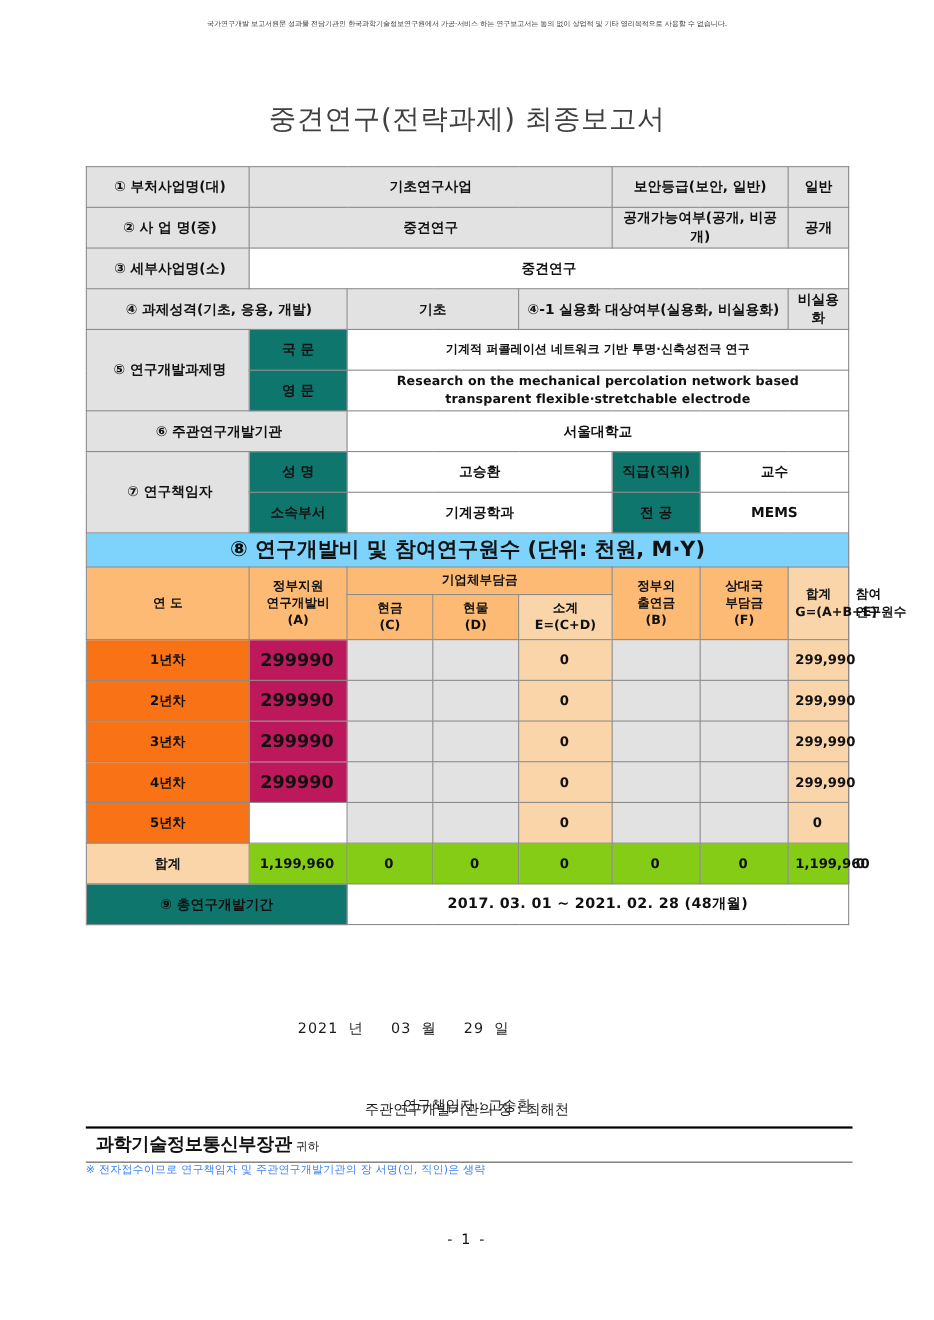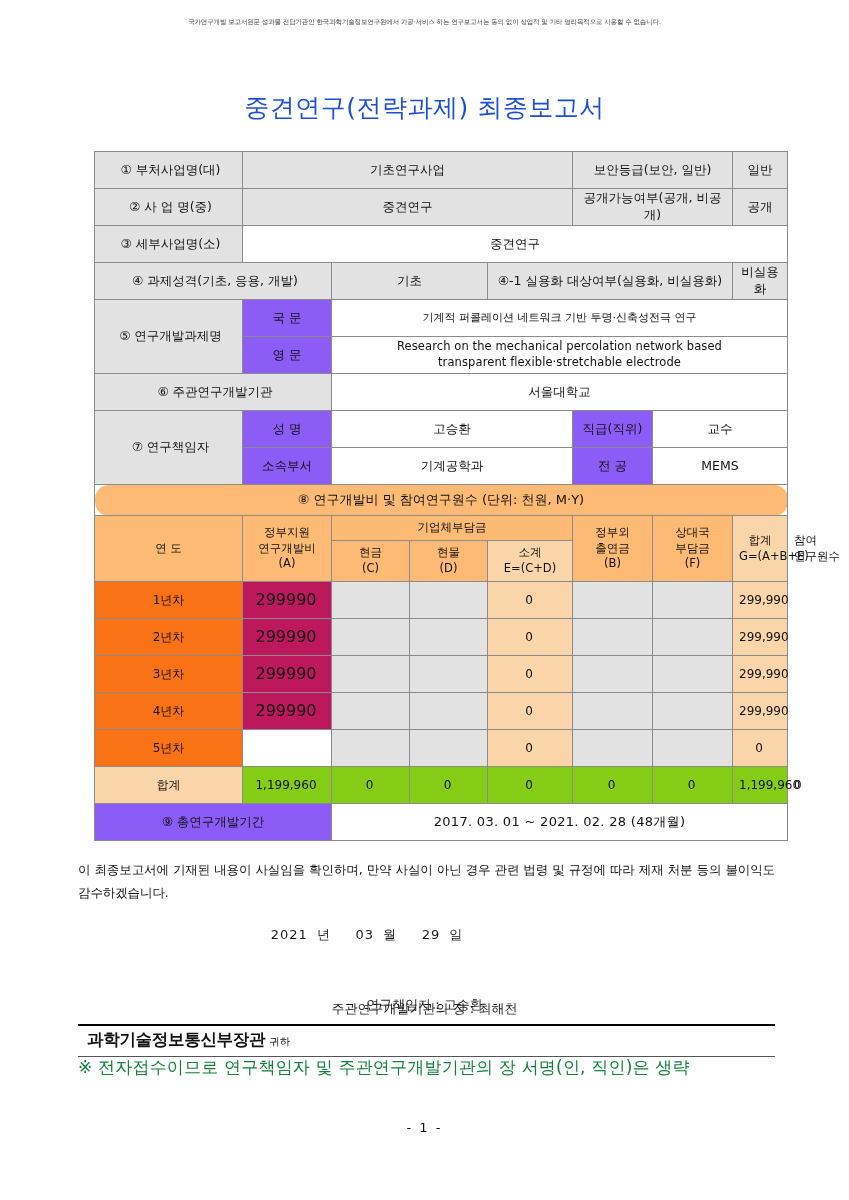--- a/index.html
+++ b/index.html
@@ -39,69 +39,69 @@
 
   
   .doc-title {
     position: absolute;
     top: 91px;
     left: 0;
     width: 849px;
     text-align: center;
     font-size: 25px;
     letter-spacing: 0.5px;
-    color: #1d4ed8;
+    color: #404040;
   }
 
   
   .main-table {
     position: absolute;
     top: 151px;
-    left: 94px;
+    left: 78px;
     width: 693px;
     border-collapse: collapse;
     table-layout: fixed;
     font-size: 12.5px;
+    font-weight: bold;
   }
   .main-table td {
     border: 1px solid #8b8b8b;
     padding: 0 6px;
     height: 36px;
     vertical-align: middle;
     text-align: center;
     line-height: 1.35;
     color: #111;
   }
   .lbl {
     background: #e2e2e2;
     text-align: left;
     padding-left: 10px !important;
     white-space: nowrap;
   }
   .lbl-c {
-    background: #8b5cf6;
+    background: #0f766e;
     text-align: center;
     white-space: nowrap;
   }
   .val-gray { background: #e2e2e2; }
   .val-white { background: #ffffff; }
   .tall { height: 48px; }
   .eng {
     font-size: 11.5px;
     line-height: 1.45;
     letter-spacing: 0.1px;
   }
   .kor-title { font-size: 11px; margin-left: 28px; }
 
   
   .budget-band {
-    background: #fdba74;
-    font-size: 13px;
+    background: #7dd3fc;
+    font-size: 19px;
     height: 30px !important;
-    border-radius: 14px;
   }
   .b-head {
     background: #fdba74;
     font-size: 11.5px;
     line-height: 1.25;
     white-space: nowrap;
   }
   .b-head-or {
     background: #fad5aa;
     font-size: 11.5px;
@@ -212,23 +212,23 @@
     font-size: 10.5px;
     margin-left: 4px;
     color: #111;
   }
 
   .note-line {
     position: absolute;
     top: 1056px;
     left: 78px;
     width: 697px;
-    font-size: 17px;
+    font-size: 10px;
     letter-spacing: 0.2px;
-    color: #15803d;
+    color: #3b82f6;
   }
 
   .page-num {
     position: absolute;
     top: 1120px;
     left: 0;
     width: 849px;
     text-align: center;
     font-size: 13px;
     letter-spacing: 2px;
@@ -435,21 +435,20 @@
       </tbody>
 
       <tbody>
         <tr>
         <td class="lbl-c" colspan="2" style="height:36px">⑨ 총연구개발기간</td>
         <td class="period-val" colspan="6">2017. 03. 01 ~ 2021. 02. 28 (48개월)</td>
       </tr>
     </tbody>
   </table>
 
-  <div class="statement">이 최종보고서에 기재된 내용이 사실임을 확인하며, 만약 사실이 아닌 경우 관련 법령 및 규정에 따라 제재 처분 등의 불이익도 감수하겠습니다.</div>
 
   <div class="sig-date">
     <span>2021</span>
     <span class="gapnum">년</span>
     &nbsp;&nbsp;
     <span>03</span>
     <span class="gapnum">월</span>
     &nbsp;&nbsp;
     <span>29</span>
     <span class="gapnum">일</span>

